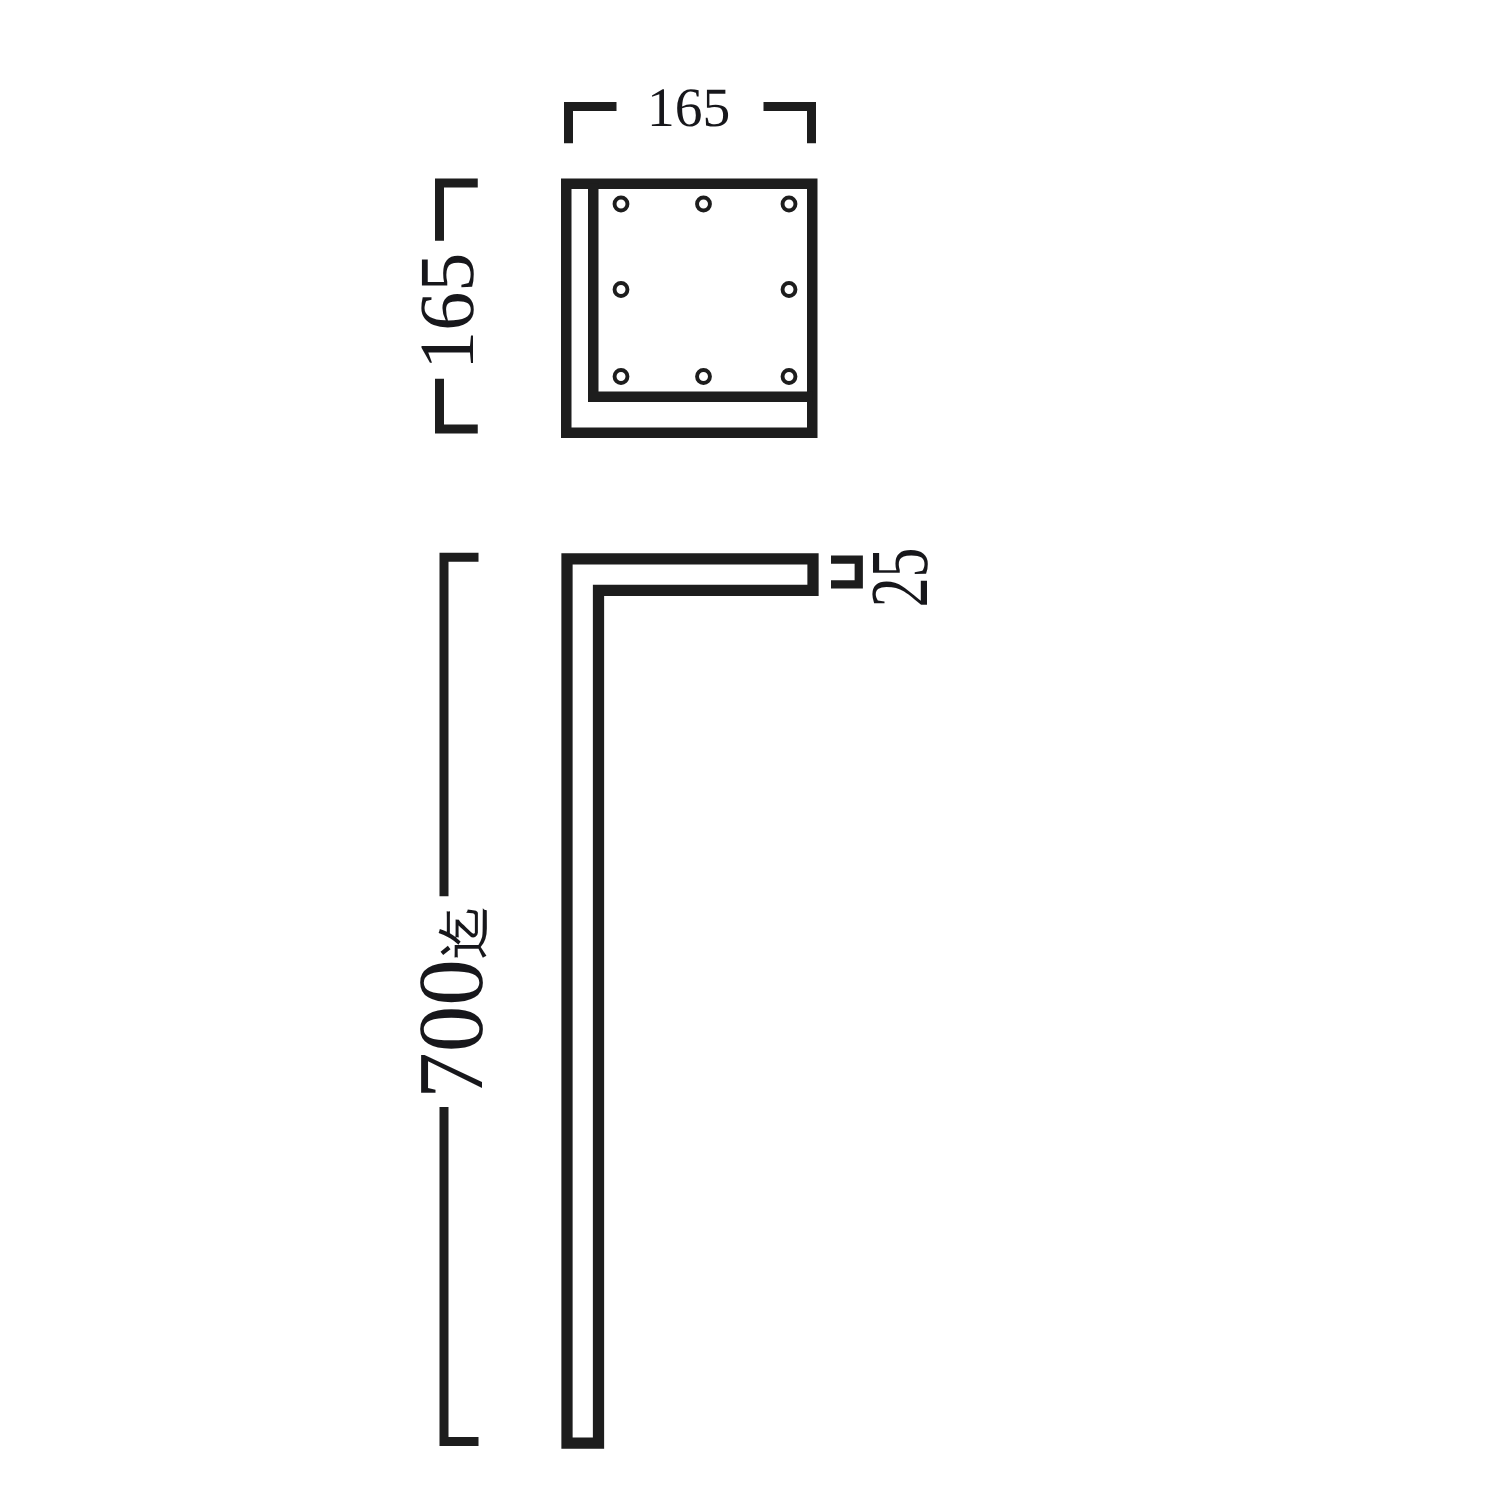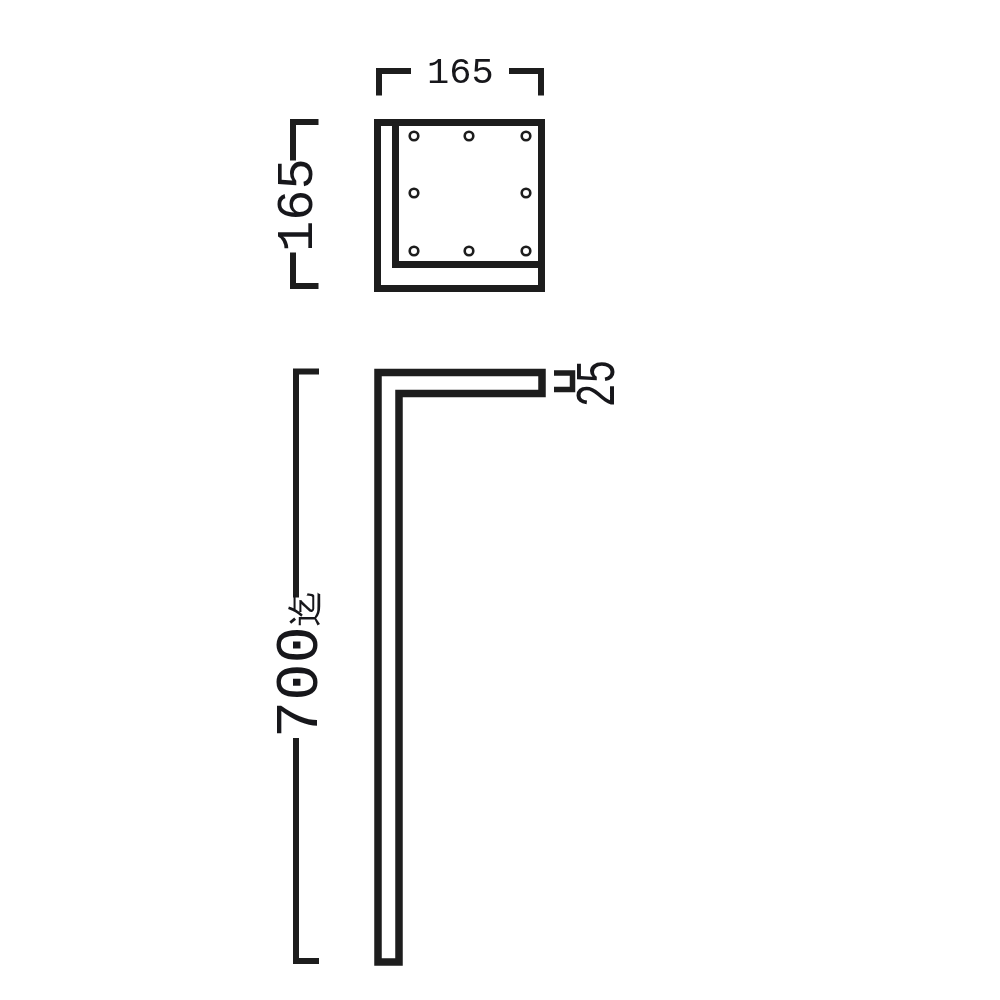--- a/index.html
+++ b/index.html
@@ -6,21 +6,21 @@
     margin: 0;
     padding: 0;
     background: #ffffff;
   }
   #canvas {
     position: relative;
     width: 1000px;
     height: 1000px;
     background: #ffffff;
     overflow: hidden;
-    font-family: Liberation Mono, monospace;
+    font-family: Liberation Serif, serif;
   }
   #drawing-svg {
     position: absolute;
     left: 0;
     top: 0;
   }
   .dim-label {
     position: absolute;
     color: #17171b;
     text-align: center;

